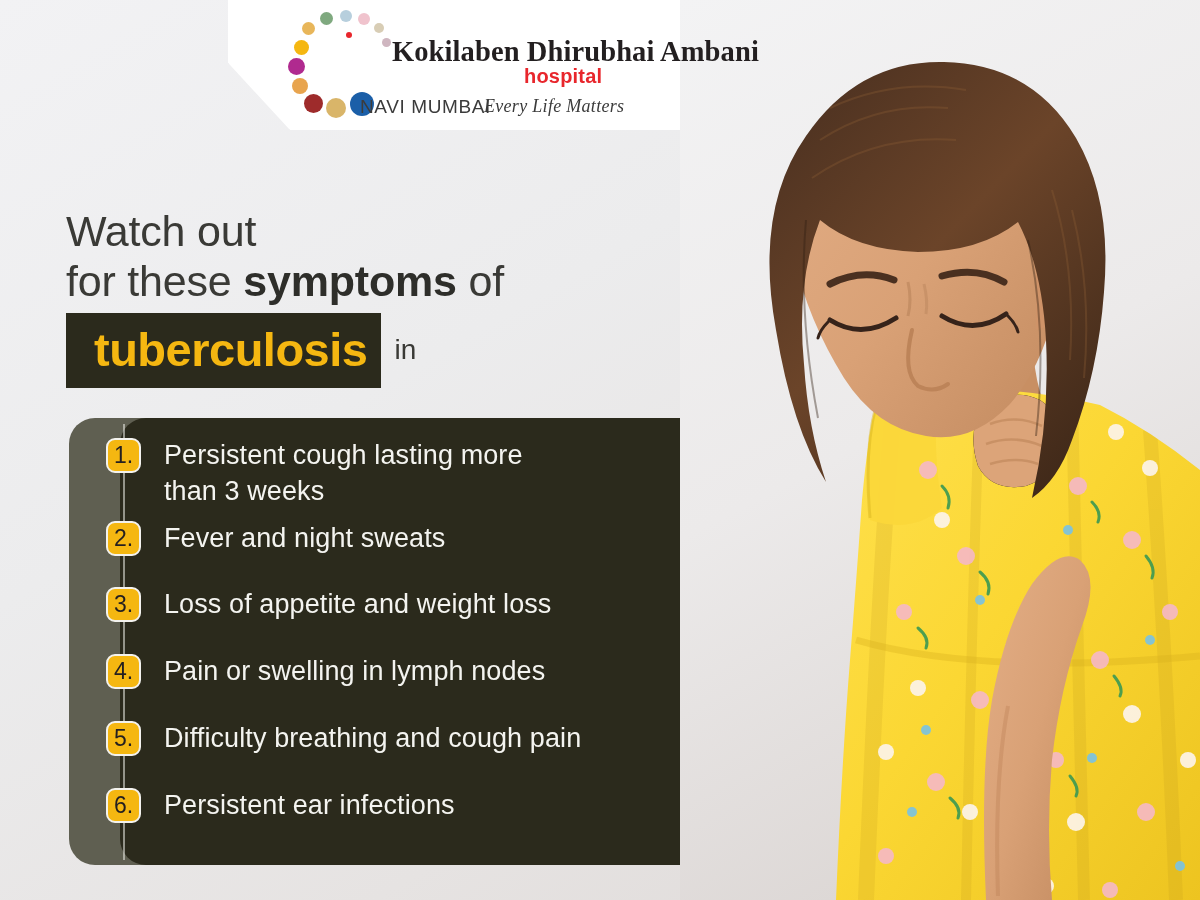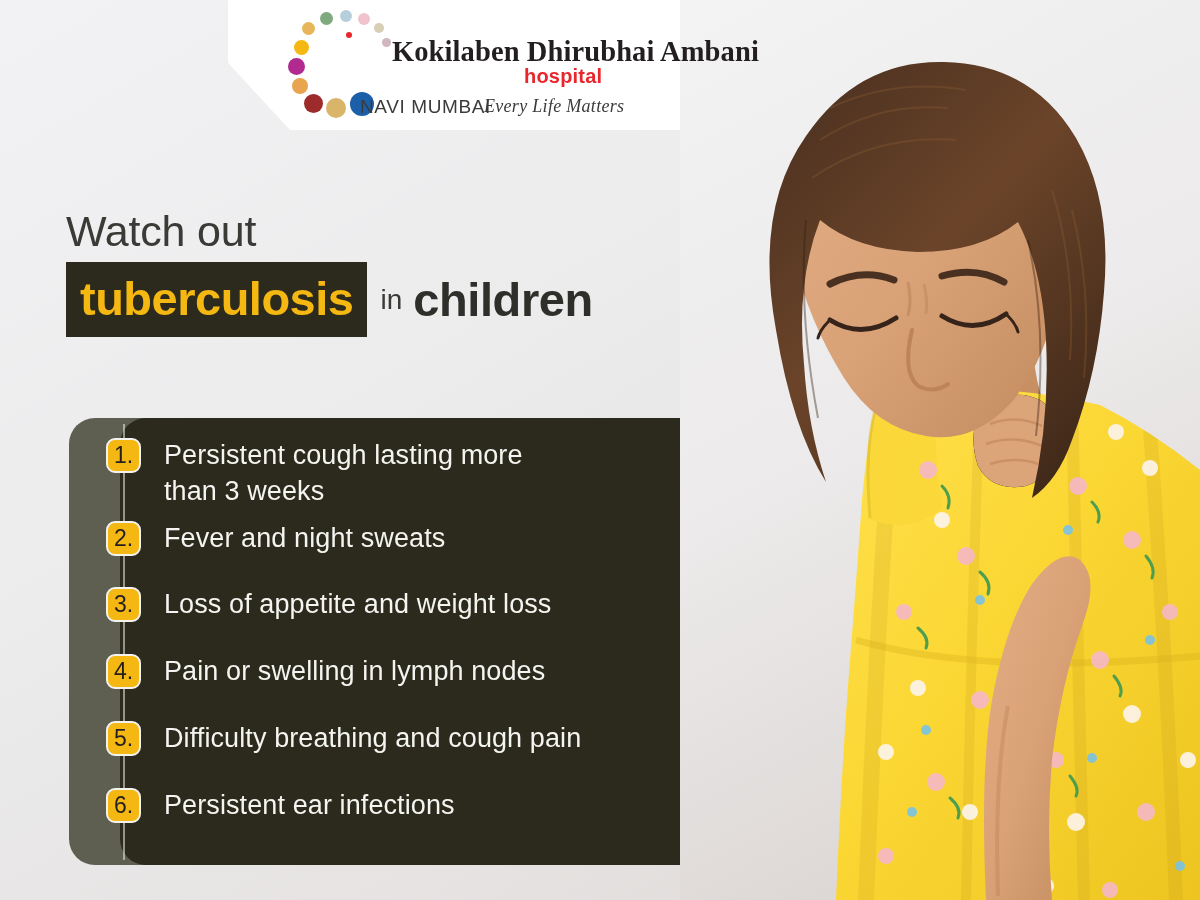--- a/index.html
+++ b/index.html
@@ -80,21 +80,21 @@
     font-size:43px;color:#3a3a36;line-height:1.17;letter-spacing:-.2px;
     font-weight:400;white-space:nowrap;
   }
   .hl-line .b{font-weight:700;color:#2e2e2a;}
   .hl-line3{
     margin-top:6px;white-space:nowrap;display:flex;align-items:center;gap:0px;
   }
   .hl-chip{
     display:inline-block;background:#2b2a1c;color:#f5b711;
     font-weight:700;font-size:47px;line-height:1;
-    padding:13px 14px 15px 14px;letter-spacing:-.5px;
+    padding:13px 14px 15px 28px;letter-spacing:-.5px;
   }
   .hl-in{
     font-size:28px;color:#3a3a36;font-weight:400;padding:0 11px 0 13px;
   }
   .hl-children{
     font-size:47px;color:#2e2e2a;font-weight:700;letter-spacing:-.4px;
   }
 
   
   .panel-tab{
@@ -161,24 +161,24 @@
       <i style="left:68px;top:22px;width:6px;height:6px;background:#e8262c;"></i>
     </div>
     <div class="brand-line1">Kokilaben Dhirubhai Ambani</div>
     <div class="brand-hospital">hospital</div>
     <div class="brand-city">NAVI MUMBAI</div>
     <div class="brand-tag">Every Life Matters</div>
   </div>
 
   <div class="headline">
     <div class="hl-line">Watch out</div>
+    <div class="hl-line"><span>for these </span><span class="b">symptoms</span><span> of</span></div>
     <div class="hl-line3">
       <span class="hl-chip">tuberculosis</span>
       <span class="hl-in">in</span>
-      <span class="hl-children">children</span>
     </div>
   </div>
 
   <div class="panel-tab"></div>
   <div class="panel"></div>
   <div class="panel-rail"></div>
 
   <div class="sym-list">
     <div class="sym-item" style="left:106px;top:438px;">
       <div class="sym-badge">1.</div>

